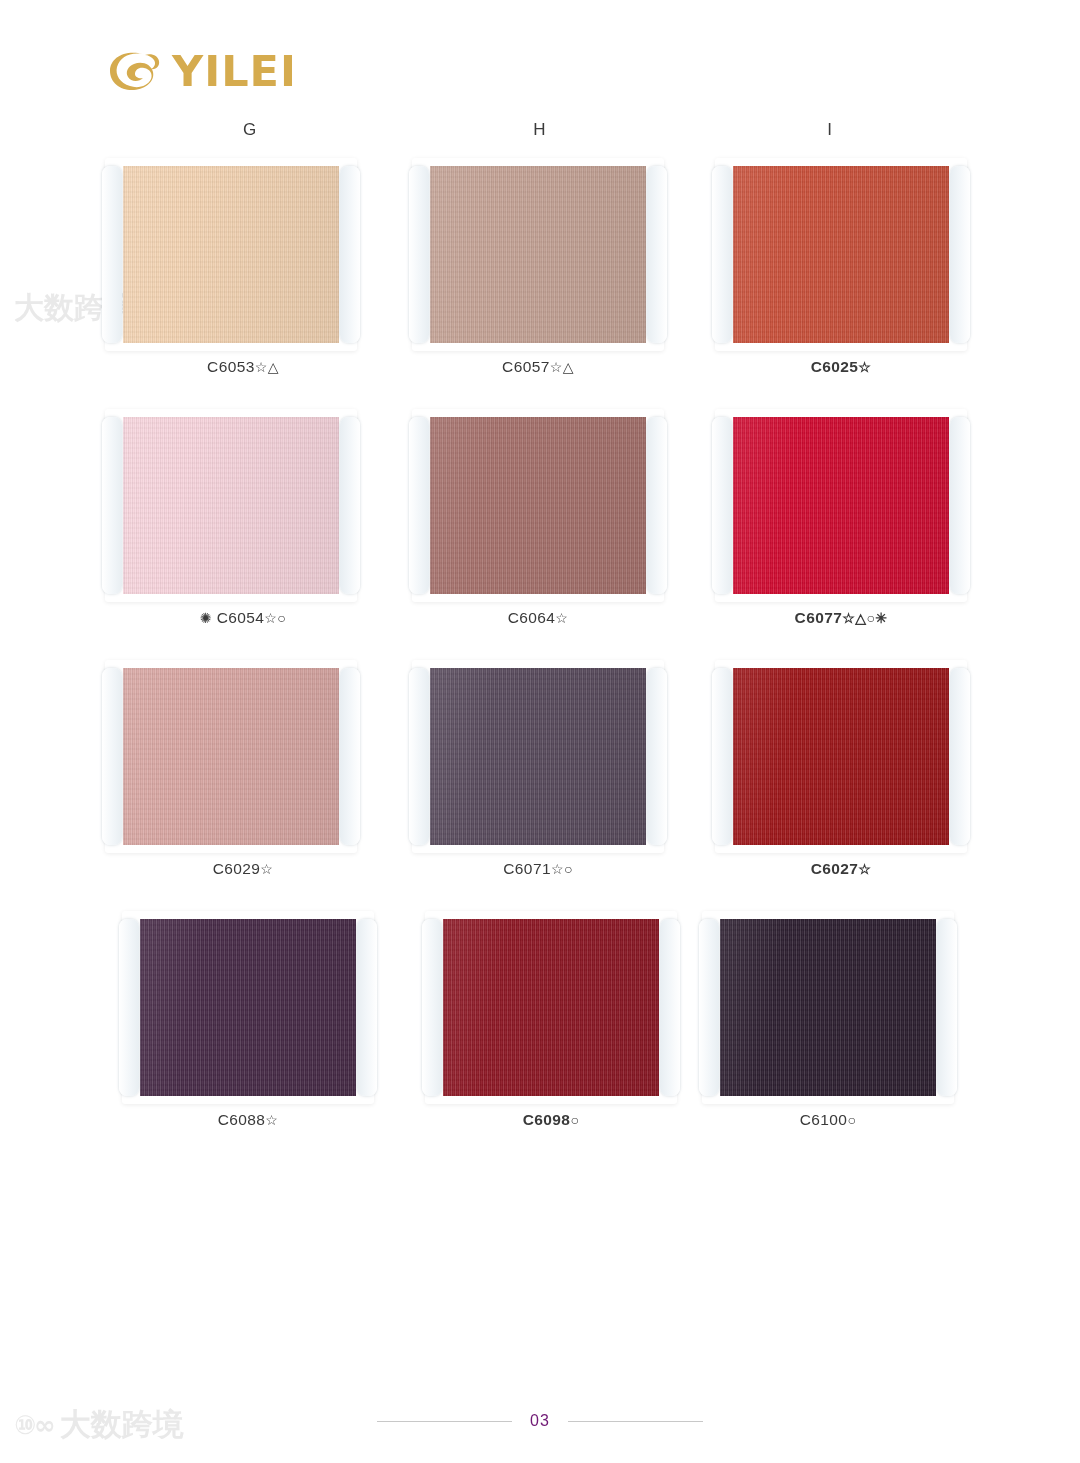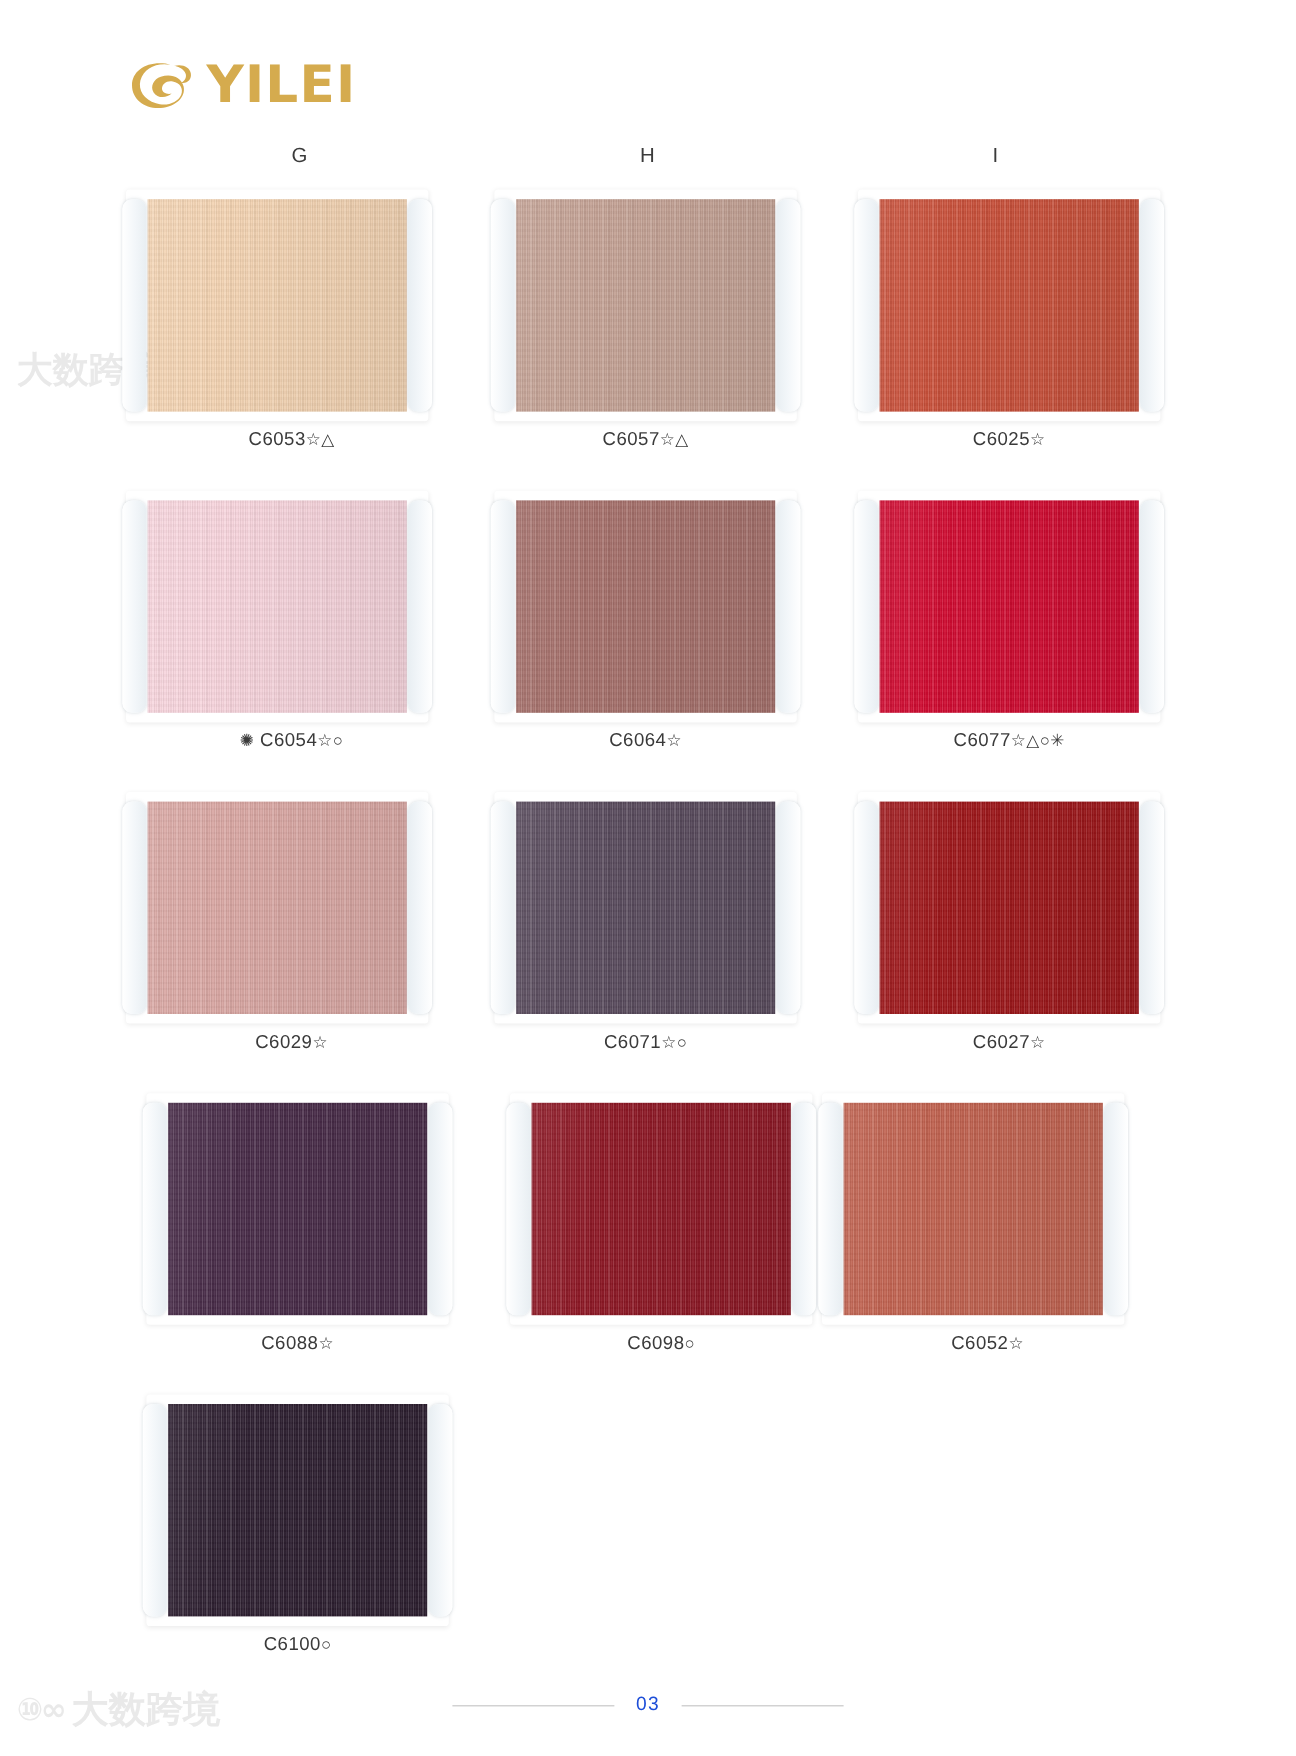--- a/index.html
+++ b/index.html
@@ -99,30 +99,30 @@
     pointer-events:none;
   }
 
   .swatch-label{
     position:absolute; top:200px; left:12px; width:252px;
     text-align:center;
     font-size:15.5px; color:#3a3a3a; letter-spacing:0.4px;
     white-space:nowrap;
   }
   .cell.col-H .swatch-label{ left:17px; }
-  .cell.col-I .swatch-label{ left:30px; }
+  .cell.col-I .swatch-label{ left:30px;font-weight:bold; }
   .sym{ font-size:14px; }
 
   
   .footer{
     position:absolute; left:0; top:1412px; width:1080px;
     display:flex; align-items:center; justify-content:center; gap:18px;
   }
   .footer .rule{ width:135px; height:1px; background:#c8c8c8; }
-  .page-num{ font-size:16px; color:#1d4ed8; letter-spacing:1px; }
+  .page-num{ font-size:16px; color:#701a75; letter-spacing:1px; }
 
   
   .wm{
     position:absolute;
     color:#e9e9e9;
     font-family:"DejaVu Sans", sans-serif;
     font-weight:bold;
     user-select:none;
     white-space:nowrap;
   }
@@ -245,29 +245,20 @@
       </div>
       <div class="cell col-I">
         <div class="holder">
           <div class="holder-bg"></div>
           <div class="swatch" style="background-color: rgb(140, 23, 36);"></div>
           <div class="tab left"></div>
           <div class="tab right"></div>
         </div>
         <div class="swatch-label"><span>C6098</span><span class="sym">○</span></div>
       </div>
-      <div class="cell col-G">
-        <div class="holder">
-          <div class="holder-bg"></div>
-          <div class="swatch" style="background-color: rgb(192, 97, 79);"></div>
-          <div class="tab left"></div>
-          <div class="tab right"></div>
-        </div>
-        <div class="swatch-label"><span>C6052</span><span class="sym">☆</span></div>
-      </div>
       <div class="cell col-H">
         <div class="holder">
           <div class="holder-bg"></div>
           <div class="swatch" style="background-color: rgb(45, 31, 48);"></div>
           <div class="tab left"></div>
           <div class="tab right"></div>
         </div>
         <div class="swatch-label"><span>C6100</span><span class="sym">○</span></div>
       </div>
     </div>

